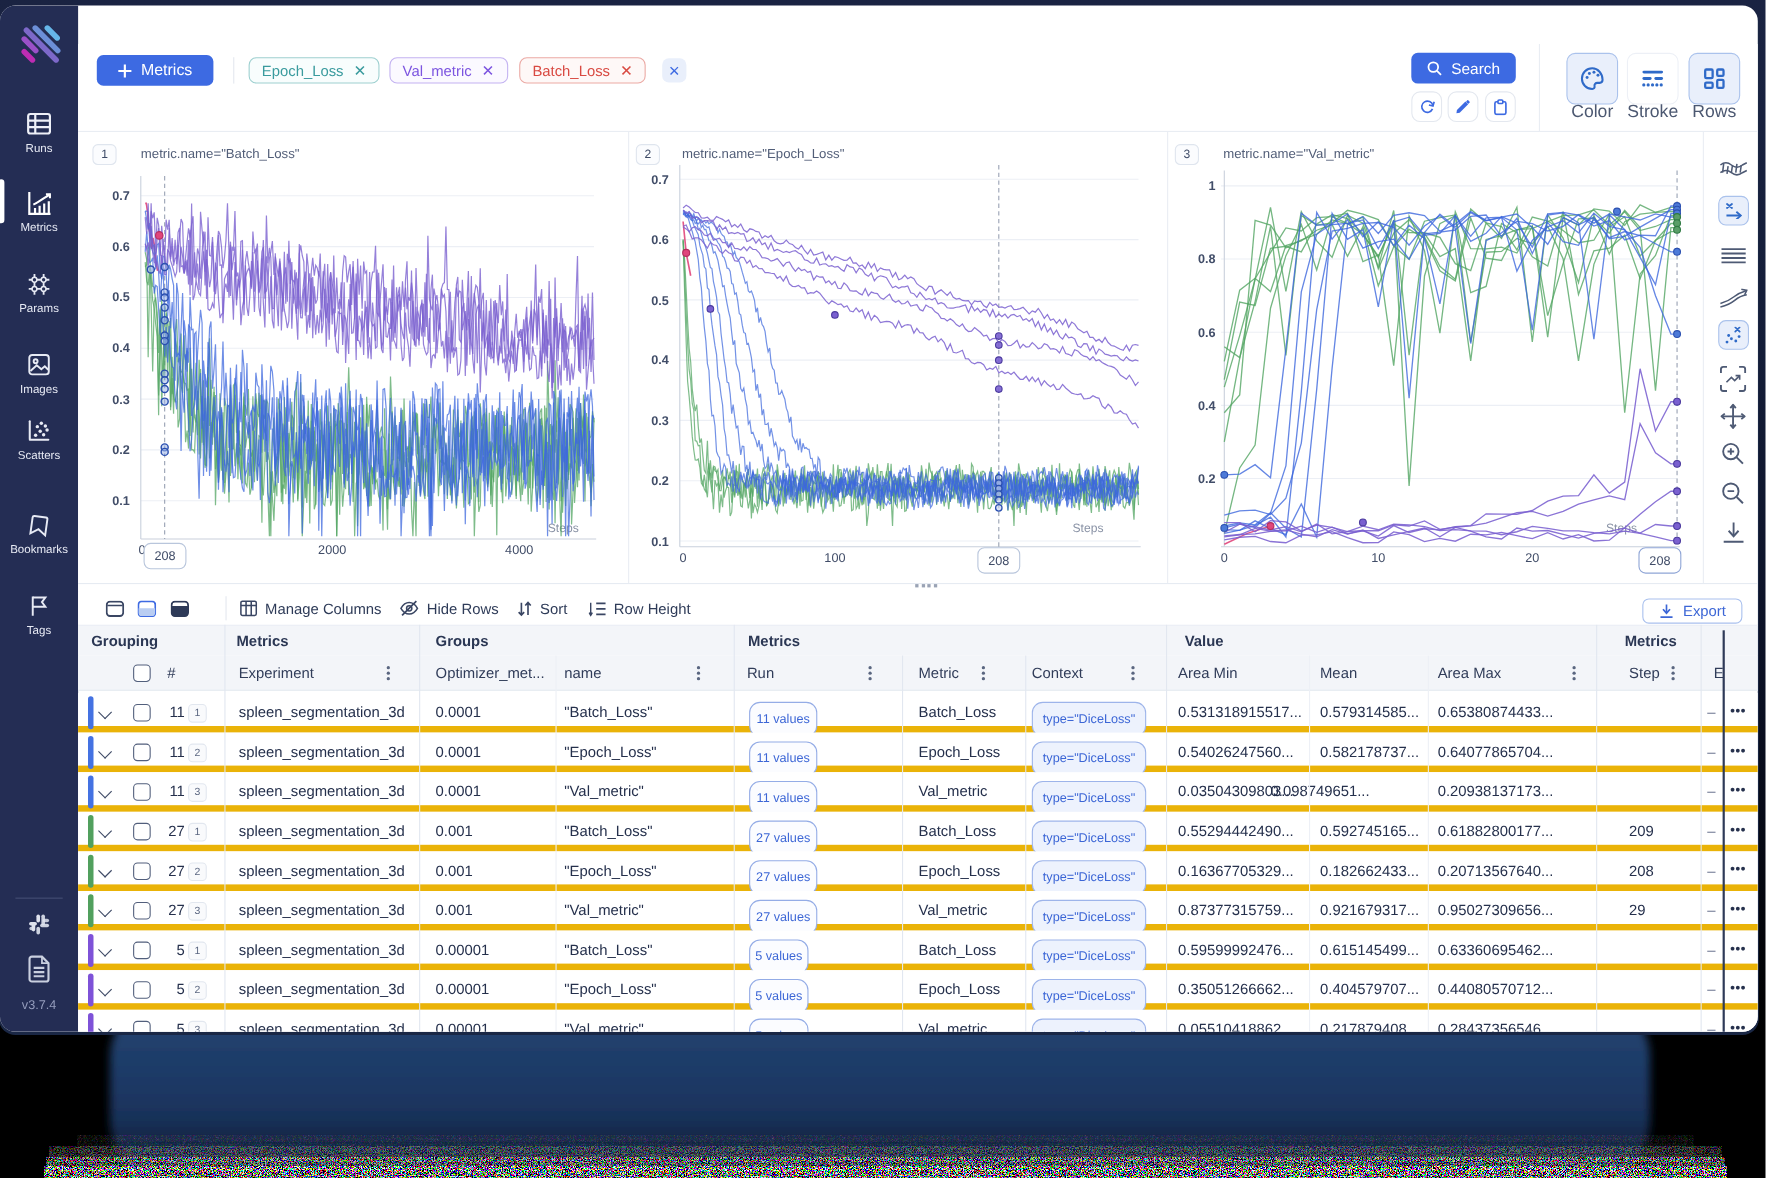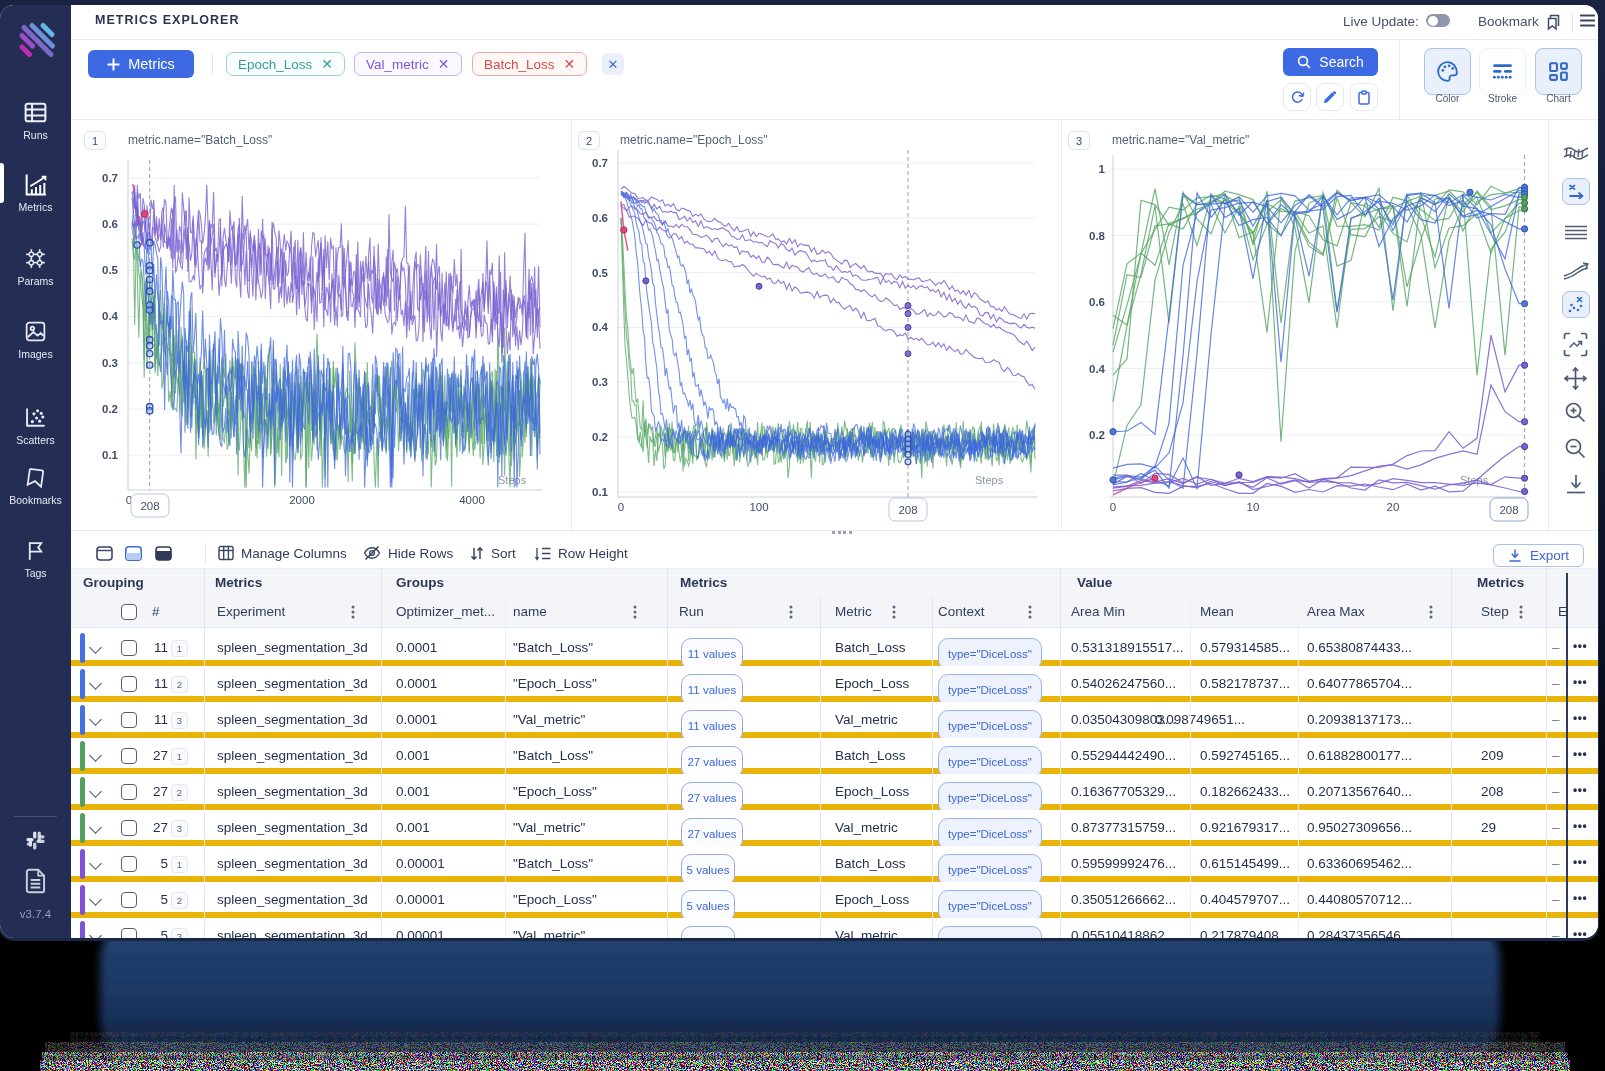--- a/index.html
+++ b/index.html
@@ -20,21 +20,21 @@
 .toolrow{position:absolute;left:71px;top:35px;width:1329px;height:80px;border-bottom:1px solid #e9edf3;border-right:1px solid #e9edf3;background:#fff}
 .panelrow{position:absolute;left:1400px;top:35px;width:198px;height:80px;border-bottom:1px solid #e9edf3;background:#fff}
 .btn-blue{position:absolute;background:#3d6ae2;color:#fff;border-radius:6px;font-size:14.5px;font-weight:500;display:flex;align-items:center;justify-content:center}
 .chip{position:absolute;top:12px;height:24px;border-radius:7px;font-size:13.5px;display:flex;align-items:center;gap:9px;padding:0 11px;font-weight:500}
 .chip .x{font-size:14px;font-weight:400}
 .filter{position:absolute;left:17px;top:45px;width:1182px;height:28px;border:1px solid #e4e8ef;border-radius:8px;display:flex;align-items:center;padding-left:12px;font-family:"Liberation Mono",monospace;font-size:12.5px;color:#a3abba;letter-spacing:-0.2px}
 .icobtn{position:absolute;top:43px;width:28px;height:28px;border:1px solid #e4e8ef;border-radius:8px;display:flex;align-items:center;justify-content:center}
 .pbox{position:absolute;top:8px;width:47px;height:47px;border-radius:8px;display:flex;align-items:center;justify-content:center}
 .pbox.on{background:#e9effb;border:1px solid #aac2ec}
 .pbox.off{background:#fff;border:1px solid #edf0f6}
-.plab{position:absolute;top:53px;width:47px;text-align:center;font-size:10px;color:#4c5871}
+.plab{position:absolute;top:53px;width:47px;text-align:center;font-size:16px;color:#4c5871}
 .charts{position:absolute;left:71px;top:115px;width:1527px;height:410px;background:#fff}
 .csep{position:absolute;top:0;width:1px;height:410px;background:#e9edf3}
 .cbadge{position:absolute;width:22px;height:19px;border:1px solid #dfe5ee;border-radius:5px;background:#fbfcfe;color:#3d4a66;font-size:11px;display:flex;align-items:center;justify-content:center}
 .ctitle{position:absolute;font-size:12px;color:#525e78}
 .railbox{position:absolute;width:28px;height:28px;border-radius:7px;display:flex;align-items:center;justify-content:center}
 .railbox.on{background:#e9effb;border:1px solid #aac2ec}
 .divrow{position:absolute;left:71px;top:525px;width:1527px;height:8px;background:#fff;border-top:1px solid #e6ebf2}
 .tbar{position:absolute;left:71px;top:533px;width:1527px;height:30px;background:#fff}
 .tbtn{position:absolute;top:0;height:30px;display:flex;align-items:center;gap:7px;font-size:13.5px;color:#2e3b58}
 .grouprow{position:absolute;left:71px;top:563px;width:1527px;height:28px;background:#f3f5f9;border-top:1px solid #eceff5}
@@ -122,21 +122,21 @@
           <circle cx="8" cy="8" r="2.1" fill="#242d54" stroke="#e7eaf4" stroke-width="1.3"></circle>
           <circle cx="16" cy="8" r="2.1" fill="#242d54" stroke="#e7eaf4" stroke-width="1.3"></circle>
           <circle cx="8" cy="16" r="2.1" fill="#242d54" stroke="#e7eaf4" stroke-width="1.3"></circle>
           <circle cx="16" cy="16" r="2.1" fill="#242d54" stroke="#e7eaf4" stroke-width="1.3"></circle>
         </svg>Params</div>
  <div class="snav" style="top:314px"><svg width="25" height="25" viewBox="0 0 24 24" fill="none" stroke="#e7eaf4" stroke-width="1.7">
           <rect x="3.5" y="3.5" width="17" height="17" rx="2.5"></rect>
           <circle cx="9" cy="9" r="1.7"></circle>
           <path d="M4.5 17.5 L10 12.5 L14 16 L17 13.5 L20 16.5"></path>
         </svg>Images</div>
- <div class="snav" style="top:400px"><svg width="25" height="25" viewBox="0 0 24 24" fill="#e7eaf4" stroke="none">
+ <div class="snav" style="top:374px"><svg width="25" height="25" viewBox="0 0 24 24" fill="#e7eaf4" stroke="none">
           <rect x="3" y="19" width="18" height="1.8" rx="0.9"></rect>
           <rect x="3" y="3" width="1.8" height="17" rx="0.9"></rect>
           <circle cx="9" cy="16" r="1.5"></circle>
           <circle cx="13" cy="12.5" r="1.5"></circle>
           <circle cx="10.5" cy="8.5" r="1.5"></circle>
           <circle cx="16" cy="15.5" r="1.5"></circle>
           <circle cx="17.5" cy="8" r="1.5"></circle>
           <circle cx="14" cy="5.5" r="1.5"></circle>
           <circle cx="19" cy="11.5" r="1.5"></circle>
         </svg>Scatters</div>
@@ -161,36 +161,20 @@
  <svg style="position:absolute;left:23px;top:862px" width="26" height="28" viewBox="0 0 24 26" fill="none" stroke="#c9cfdf" stroke-width="1.8">
         <path d="M5.5 2.5 H14 L19.5 8 V21.5 A2 2 0 0 1 17.5 23.5 H5.5 A2 2 0 0 1 3.5 21.5 V4.5 A2 2 0 0 1 5.5 2.5 Z"></path>
         <path d="M14 2.5 V8 H19.5" stroke-width="1.5"></path>
         <line x1="7" y1="12" x2="16" y2="12"></line>
         <line x1="7" y1="15.5" x2="16" y2="15.5"></line>
         <line x1="7" y1="19" x2="16" y2="19"></line>
       </svg>
  <div style="position:absolute;left:0;top:903px;width:71px;text-align:center;color:#959dbd;font-size:11.5px">v3.7.4</div>
 </div>
 
-<div class="appbar">
- <div class="title">METRICS EXPLORER</div>
- <div class="lu">Live Update:</div>
- <div class="toggle"></div>
- <div class="bmk">Bookmark</div>
- <svg class="abs" style="left:1473px;top:8px" width="17" height="18" viewBox="0 0 17 18" fill="none" stroke="#3f4b68" stroke-width="1.5">
-        <path d="M4.5 5.5 H12 V16 L8.2 13 L4.5 16 Z"></path>
-        <path d="M6.5 5 V2.5 H14.5 V13"></path>
-      </svg>
- <div class="vsep1"></div>
-      <svg class="abs" style="left:1509px;top:9px" width="15" height="13" viewBox="0 0 15 13" stroke="#3a4663" stroke-width="2.1" stroke-linecap="round">
-        <line x1="1" y1="1.5" x2="14" y2="1.5"></line>
-        <line x1="1" y1="6.5" x2="14" y2="6.5"></line>
-        <line x1="1" y1="11.5" x2="14" y2="11.5"></line>
-      </svg>
-</div>
 
 <div class="toolrow">
  <div class="btn-blue" style="left:17px;top:10px;width:106px;height:28px"><svg width="13" height="13" viewBox="0 0 12 12" stroke="#fff" stroke-width="1.8" style="margin-right:8px">
           <line x1="6" y1="0.5" x2="6" y2="11.5"></line>
           <line x1="0.5" y1="6" x2="11.5" y2="6"></line>
         </svg>Metrics</div>
  <div class="abs" style="left:141px;top:12px;width:1px;height:24px;background:#e4e8ef"></div>
  <div class="chip" style="left:155px;color:#3a9b9e;border:1px solid #9ed0d0;background:#f8fdfd">Epoch_Loss<span class="x">✕</span></div>
  <div class="chip" style="left:283px;color:#7c54e0;border:1px solid #c3b2f1;background:#fbf9ff">Val_metric<span class="x">✕</span></div>
  <div class="chip" style="left:401px;color:#d94a42;border:1px solid #eba9a4;background:#fef8f7">Batch_Loss<span class="x">✕</span></div>
@@ -244,21 +228,21 @@
       </div>
  <div class="plab" style="left:79px">Stroke</div>
  <div class="pbox on" style="left:135px">
         <svg width="25" height="25" viewBox="0 0 24 24" fill="none" stroke="#2f6ac8" stroke-width="2">
           <rect x="4" y="4" width="6.5" height="7.5" rx="1"></rect>
           <rect x="14.5" y="4" width="5.5" height="5.5" rx="1"></rect>
           <rect x="4" y="15.5" width="6.5" height="4.5" rx="1"></rect>
           <rect x="14.5" y="13" width="5.5" height="7" rx="1"></rect>
         </svg>
       </div>
- <div class="plab" style="left:135px">Chart</div>
+ <div class="plab" style="left:135px">Rows</div>
 </div>
 
 <div class="charts"></div>
 <svg class="abs" style="left:80px;top:115px" width="490" height="410" viewBox="0 0 490 410">
  <g stroke="#eceff5" stroke-width="1">
         <line x1="48" y1="58" x2="460" y2="58"></line>
         <line x1="48" y1="104.2" x2="460" y2="104.2"></line>
         <line x1="48" y1="150.4" x2="460" y2="150.4"></line>
         <line x1="48" y1="196.6" x2="460" y2="196.6"></line>
         <line x1="48" y1="242.8" x2="460" y2="242.8"></line>

